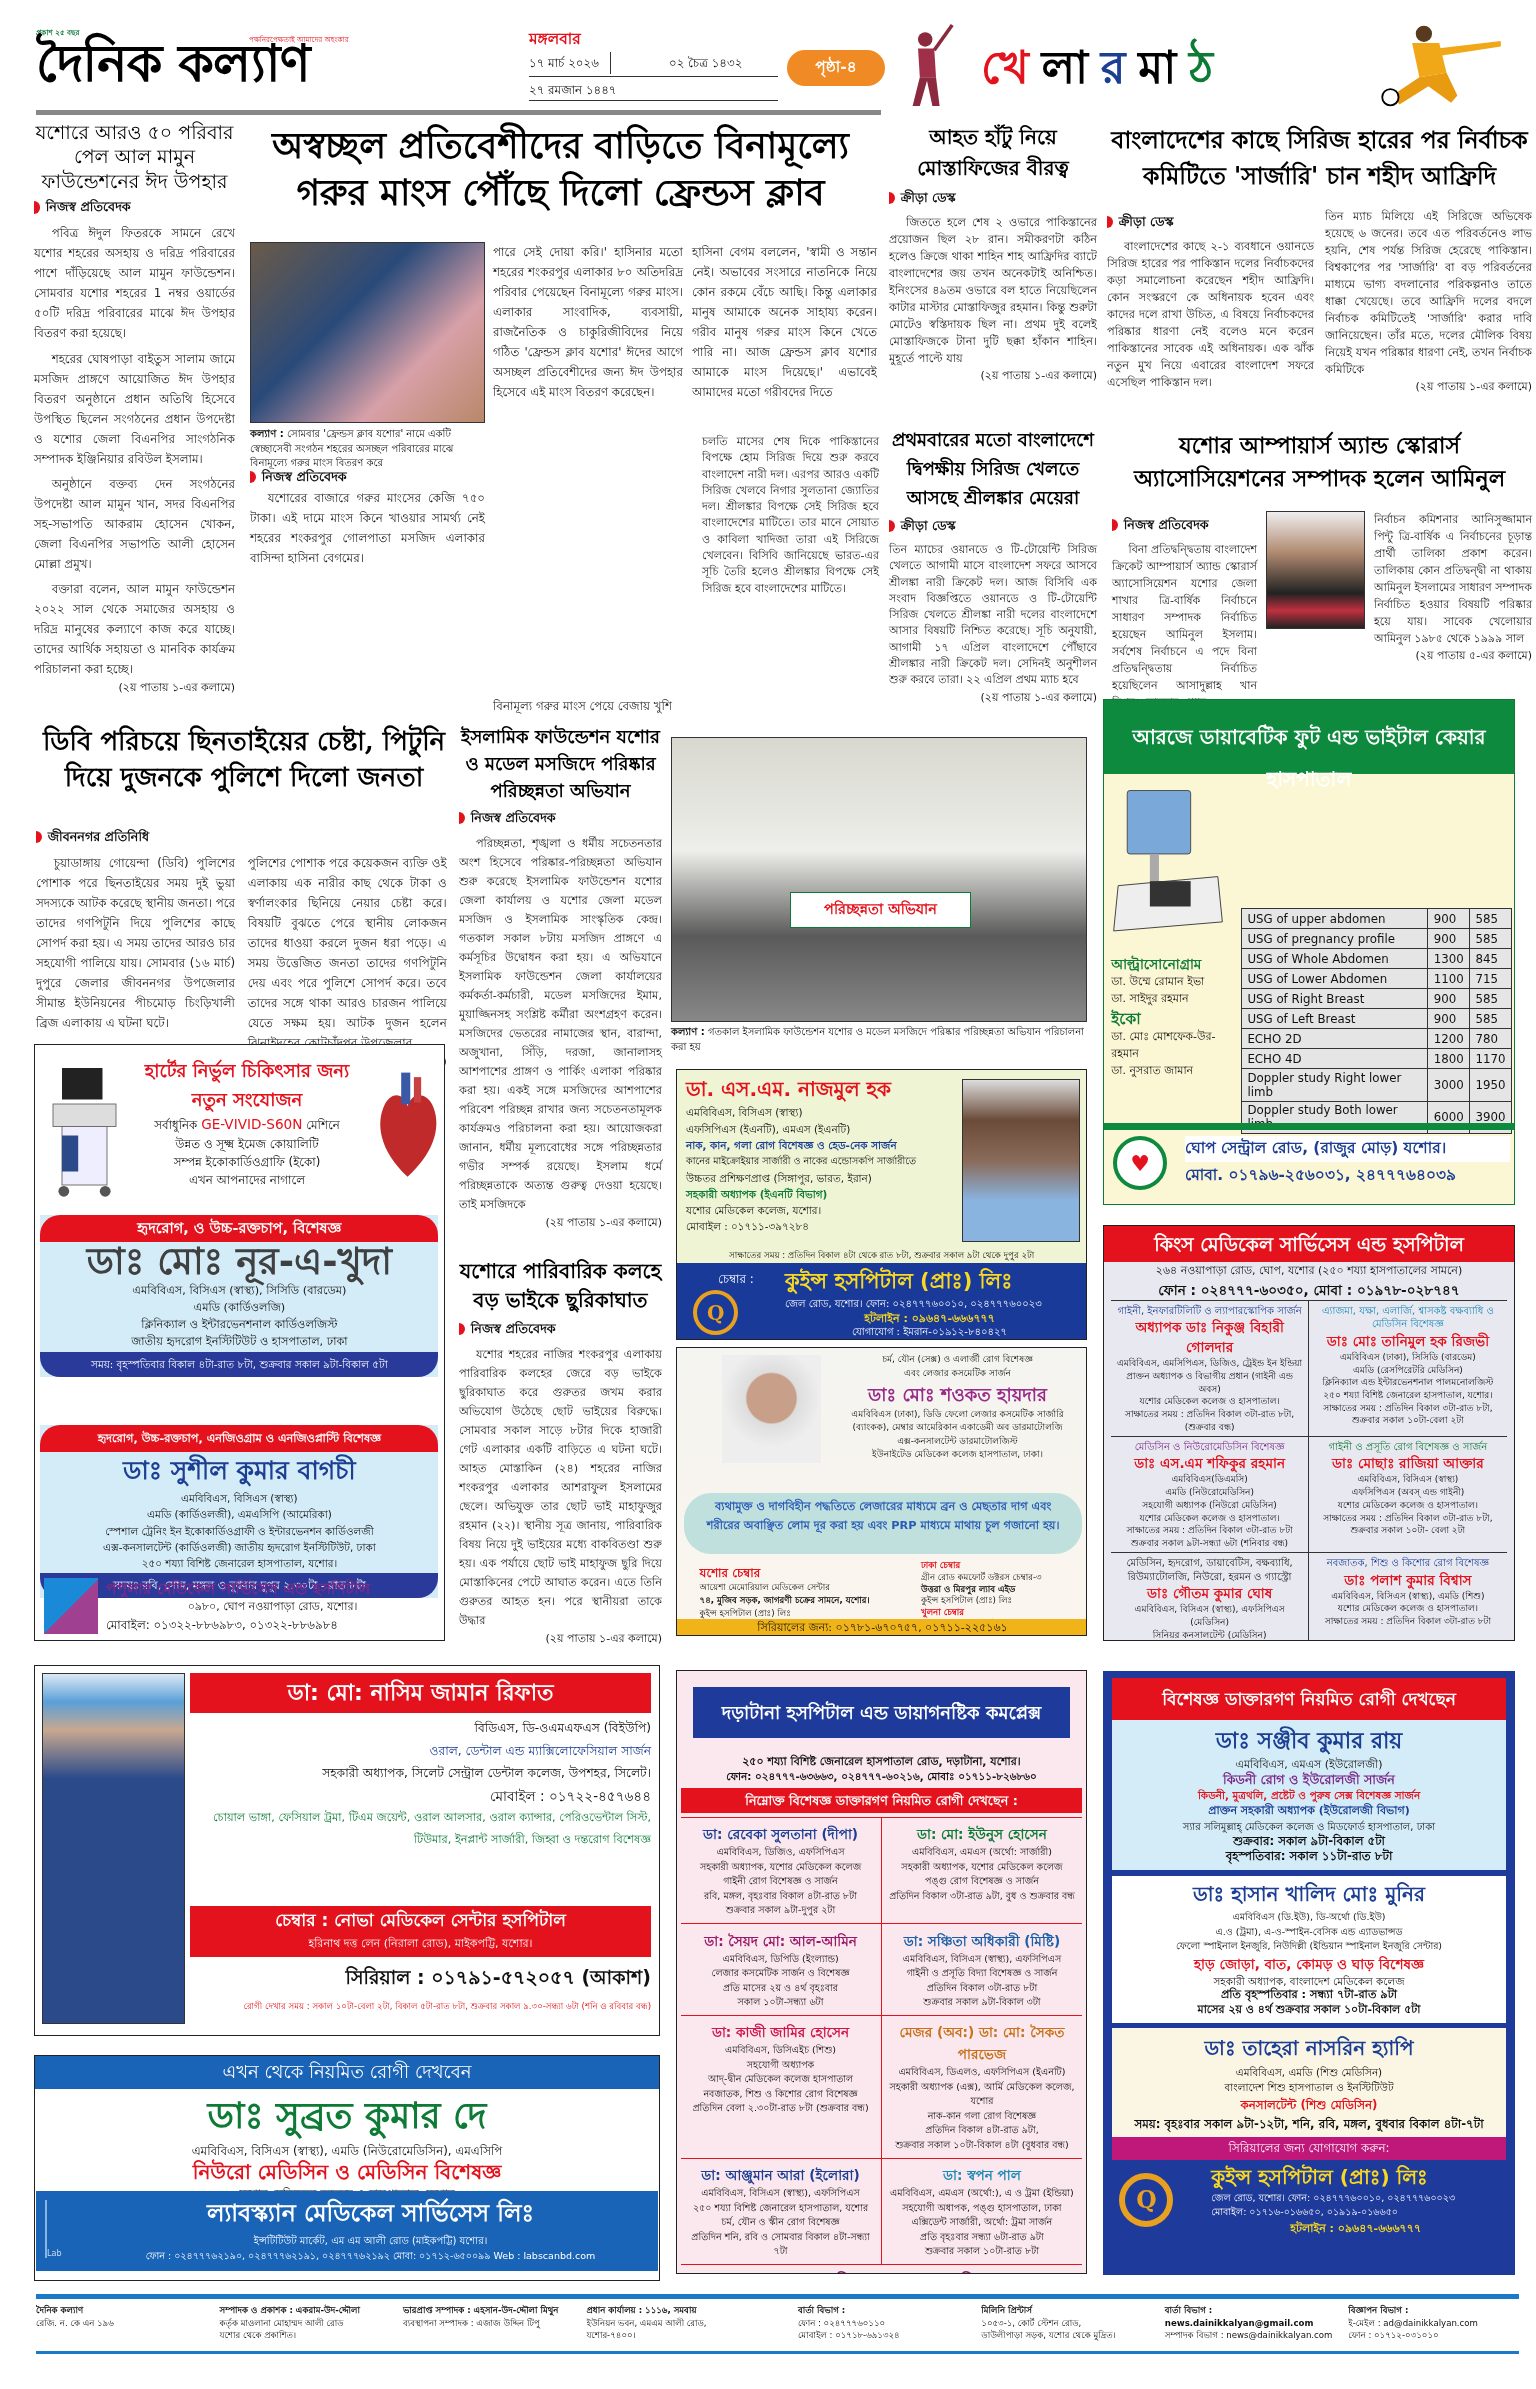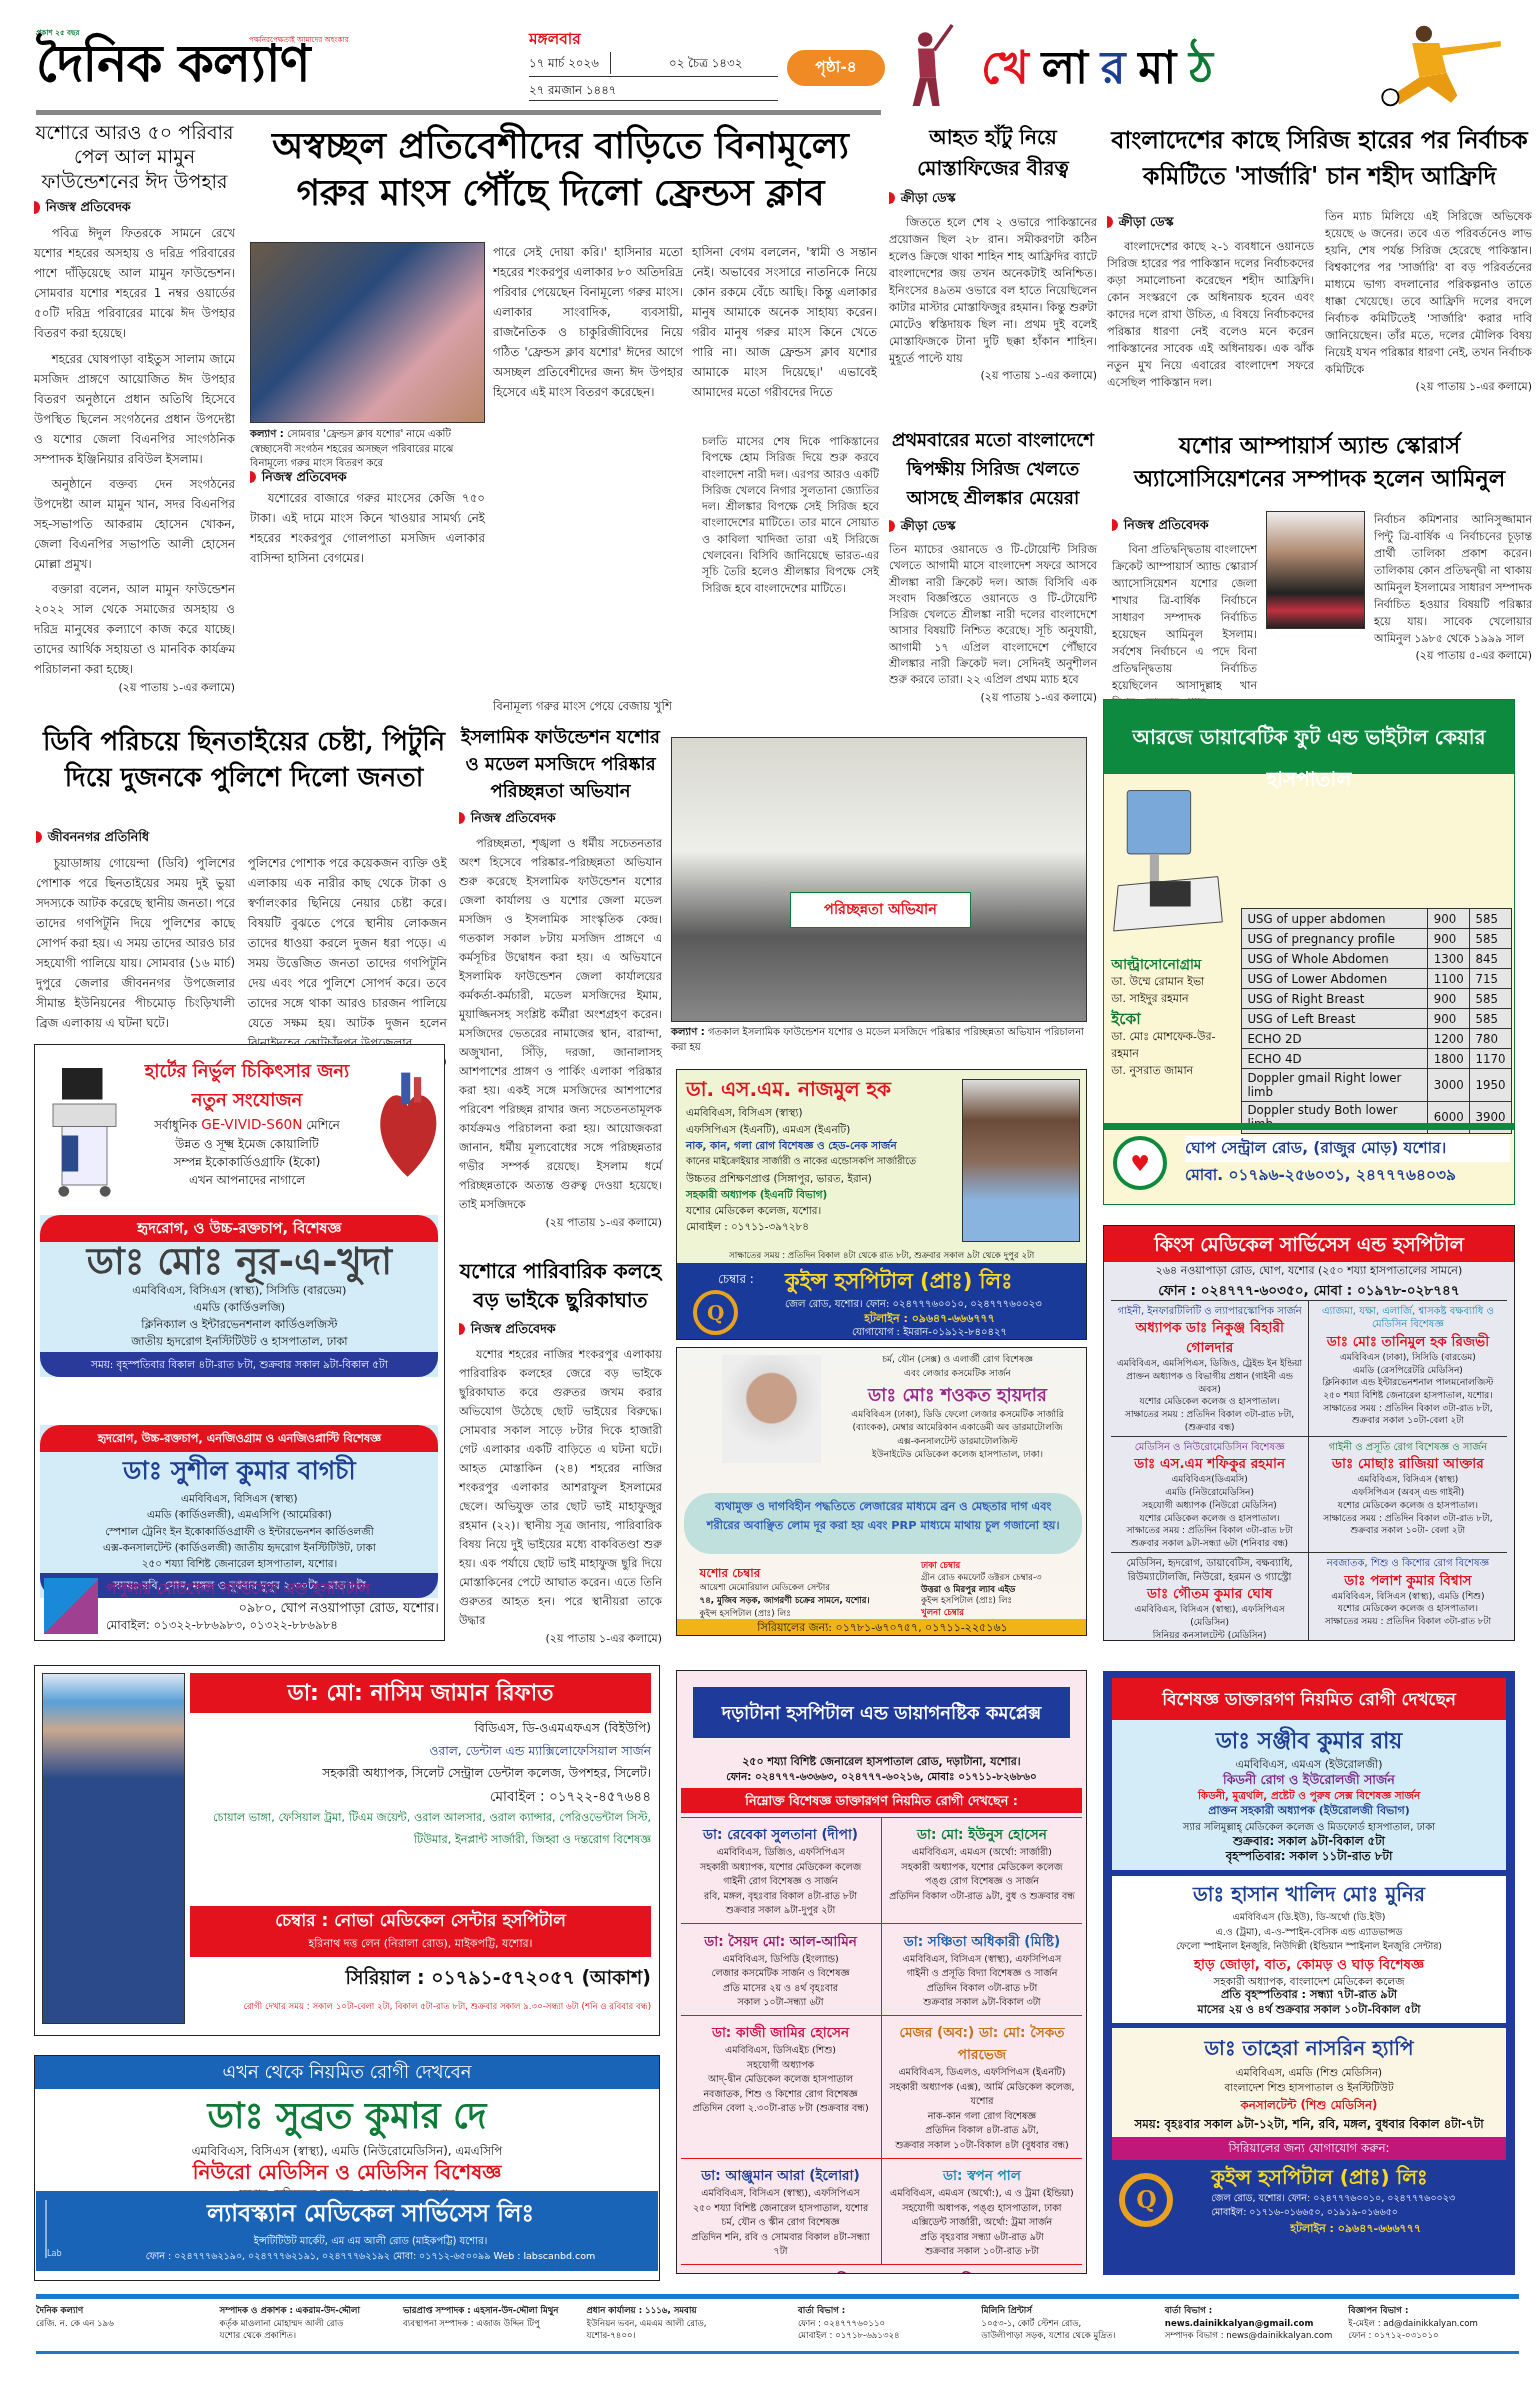--- a/index.html
+++ b/index.html
@@ -230,21 +230,21 @@
           <td>ECHO 2D</td>
           <td>1200</td>
           <td>780</td>
         </tr>
         <tr>
           <td>ECHO 4D</td>
           <td>1800</td>
           <td>1170</td>
         </tr>
         <tr>
-          <td>Doppler gmail Right lower limb</td>
+          <td>Doppler study Right lower limb</td>
           <td>3000</td>
           <td>1950</td>
         </tr>
         <tr>
           <td>Doppler study Both lower limb</td>
           <td>6000</td>
           <td>3900</td>
         </tr>
       </tbody>
   </table>
@@ -306,21 +306,21 @@
       <div>এমবিবিএস, বিসিএস (স্বাস্থ্য)</div>
       <div>এমডি (কার্ডিওলজী), এমএসিপি (আমেরিকা)</div>
       <div>স্পেশাল ট্রেনিং ইন ইকোকার্ডিওগ্রাফী ও ইন্টারভেনশন কার্ডিওলজী</div>
       <div>এক্স-কনসালটেন্ট (কার্ডিওলজী) জাতীয় হৃদরোগ ইনস্টিটিউট, ঢাকা</div>
       <div>২৫০ শয্যা বিশিষ্ট জেনারেল হাসপাতাল, যশোর।</div>
     </div>
     <div class="pillb center" style="background:#2a3a9a;color:#fff;font-size:11px;line-height:25px;margin-top:1.8px">সময়ঃ রবি, সোম, মঙ্গল ও বুধবার দুপুর ২.৩০টা - রাত ৮টা</div>
   </div>
   <div class="abs" style="left:9px;top:533px;width:54px;height:56px;background:linear-gradient(135deg,#1a8ad8 50%,#a04090 50%)"></div>
   <div class="abs" style="left:71px;top:532px;color:#7a2a8a;font-weight:bold;font-size:15.4px;width:335px">পপুলার মেডিকেল সার্ভিসেস এন্ড হসপিটাল</div>
-  <div class="abs" style="left:71px;top:553px;width:333px;text-align:right;font-size:13px">০৯৮০, ঘোপ নওয়াপাড়া রোড, যশোর।</div>
+  <div class="abs" style="left:71px;top:553px;width:333px;text-align:center;font-size:11px">০৯৮০, ঘোপ নওয়াপাড়া রোড, যশোর।</div>
   <div class="abs" style="left:71px;top:571px;width:333px;text-align:left;font-size:11.8px;font-weight:normal">মোবাইল: ০১৩২২-৮৮৬৯৮৩, ০১৩২২-৮৮৬৯৮৪</div>
 </div>
 
 <div class="abs ad" style="left:676px;top:1069px;width:411px;height:271px;background:#eef4d4">
   <div class="abs" style="left:9px;top:5.4px;width:271px;font-size:10.4px;line-height:16.3px">
     <div style="color:#e4121c;font-weight:bold;font-size:20px;line-height:29px">ডা. এস.এম. নাজমুল হক</div>
     <div>এমবিবিএস, বিসিএস (স্বাস্থ্য)</div>
     <div>এফসিপিএস (ইএনটি), এমএস (ইএনটি)</div>
     <div style="color:#1c3f94;font-weight:bold">নাক, কান, গলা রোগ বিশেষজ্ঞ ও হেড-নেক সার্জন</div>
     <div style="font-size:9.5px">কানের মাইক্রোইয়ার সার্জারী ও নাকের এন্ডোসকপি সার্জারীতে</div>

